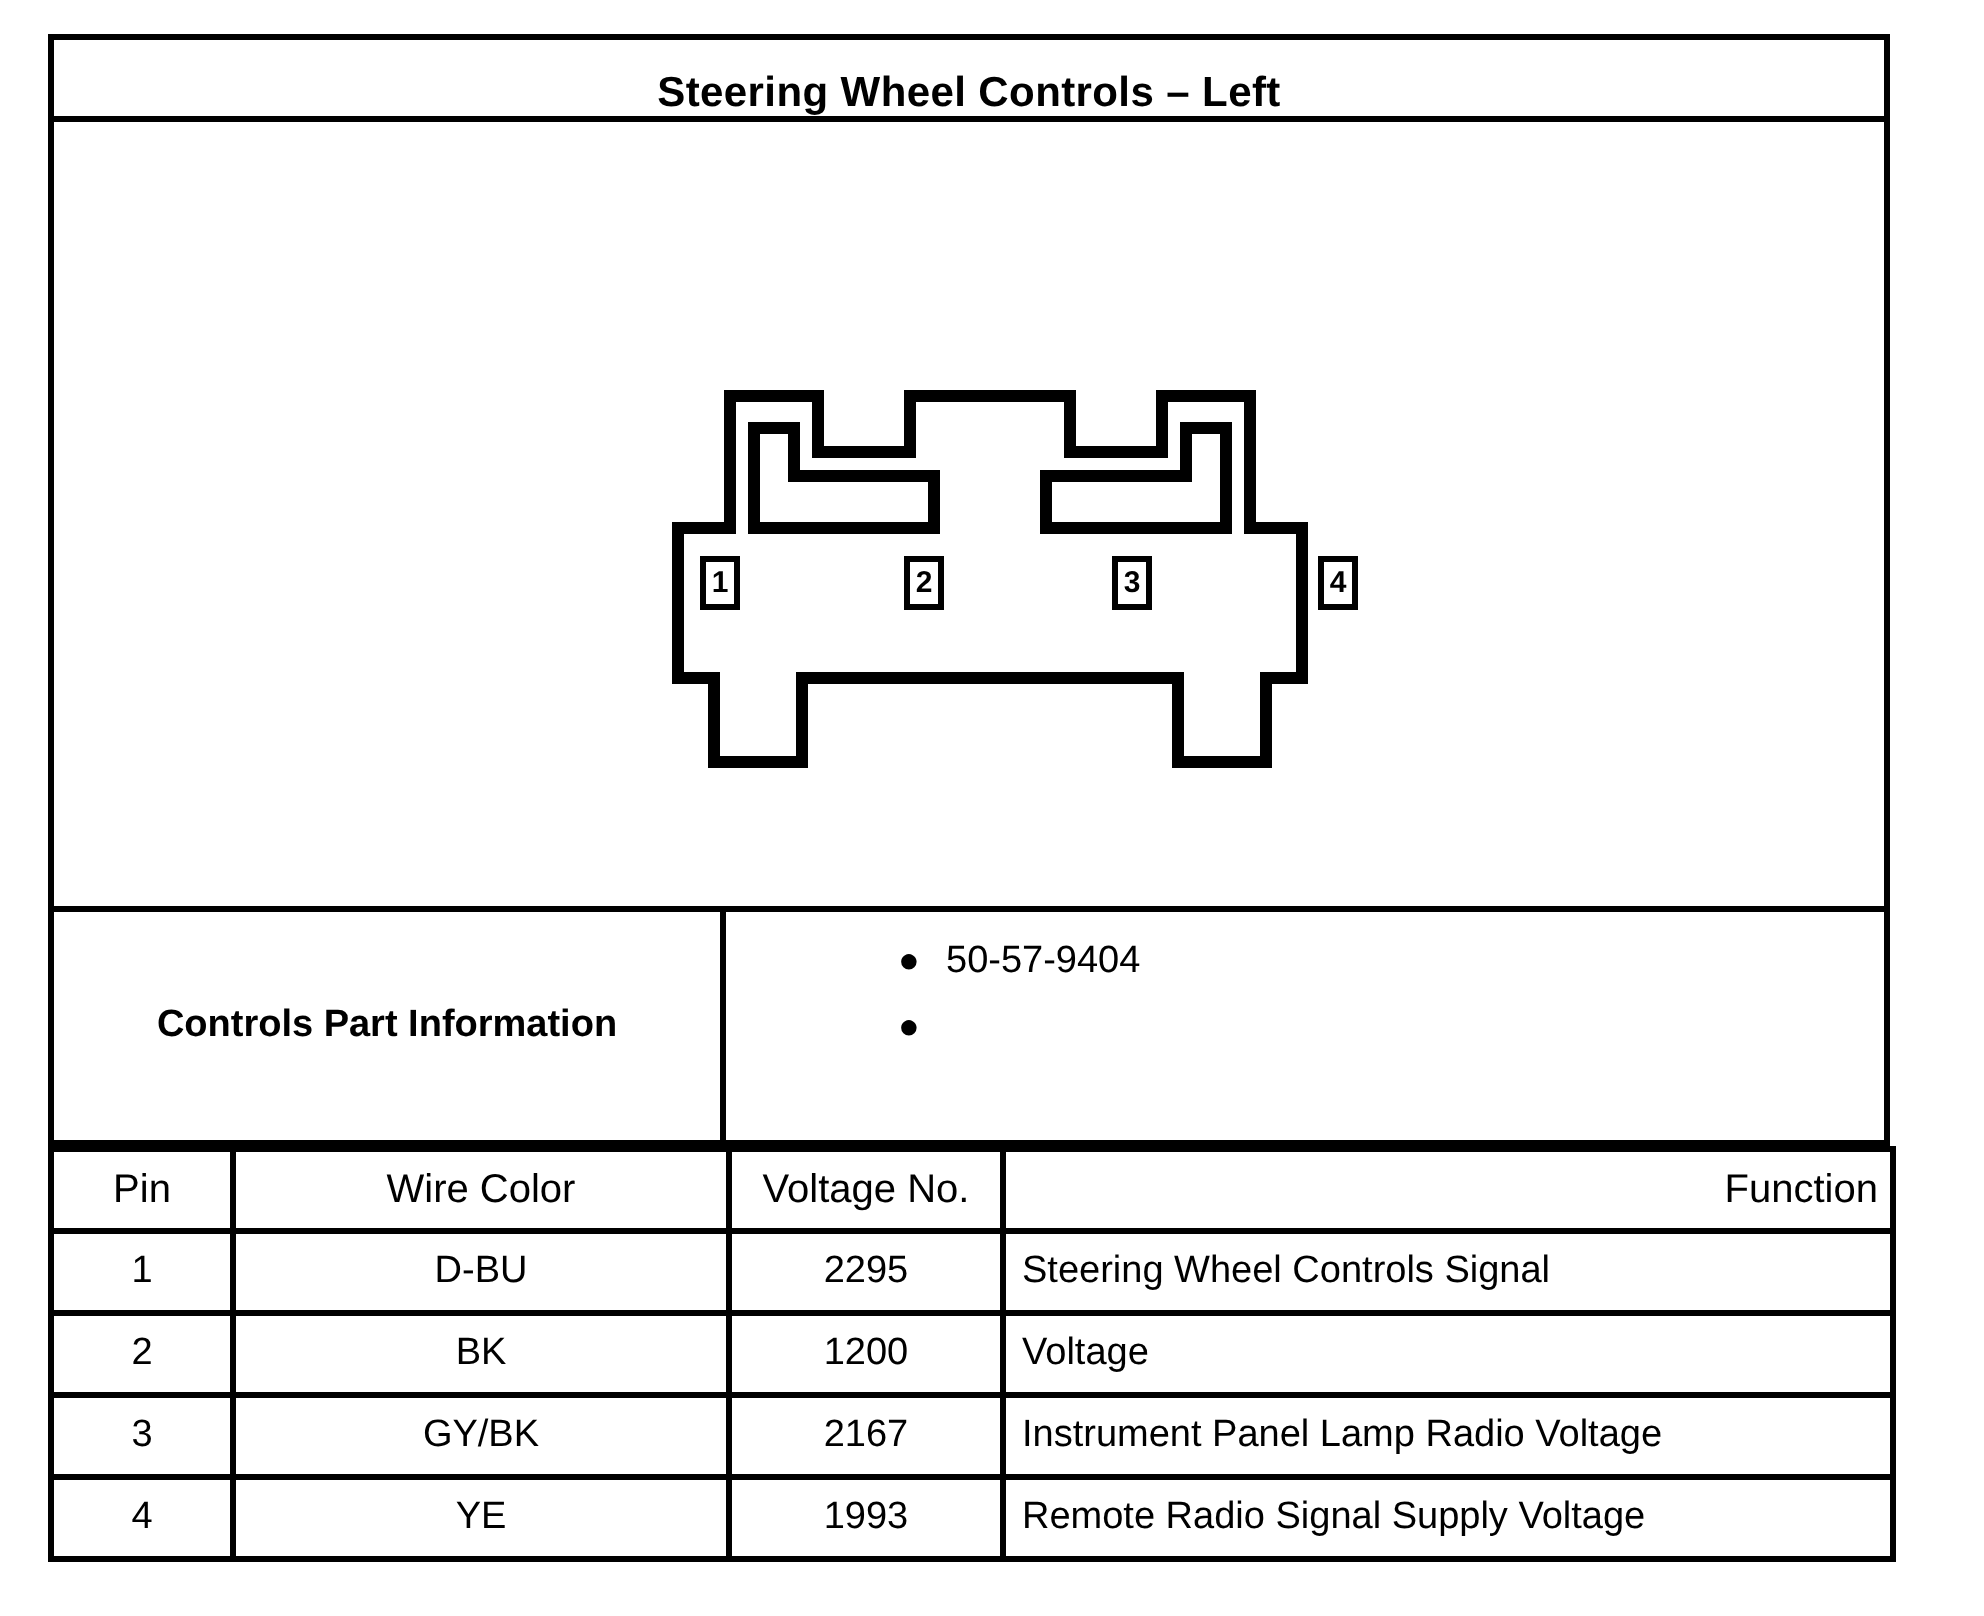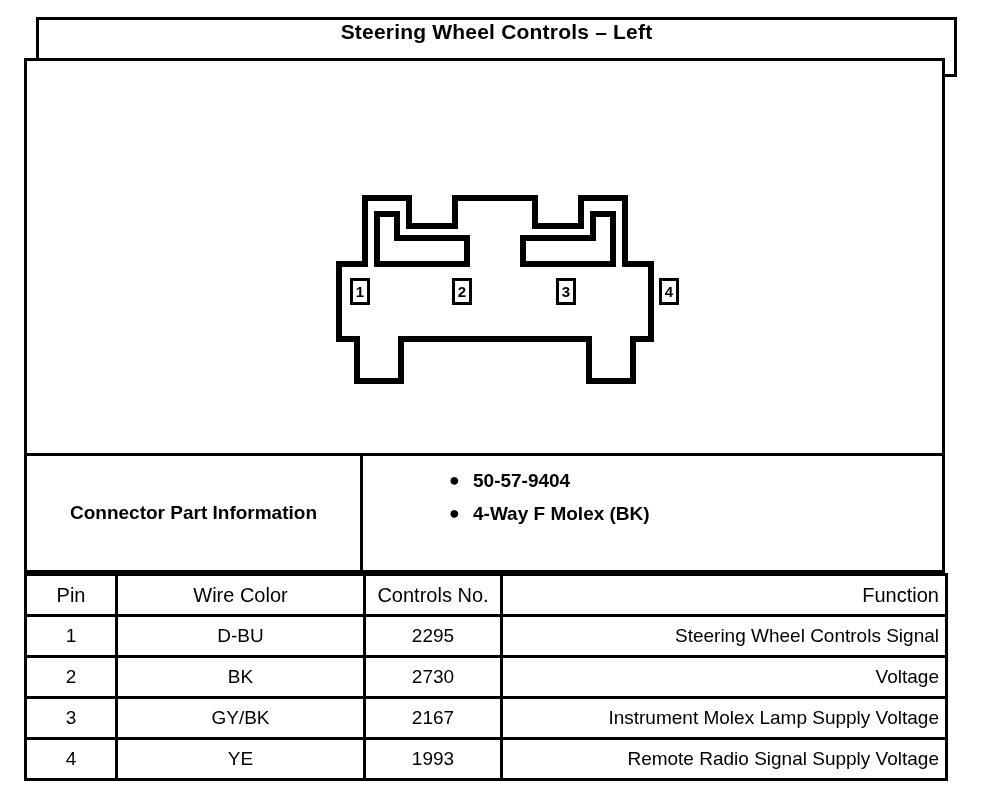--- a/index.html
+++ b/index.html
@@ -20,28 +20,28 @@
     position: absolute;
     left: 0;
     top: 0;
     width: 992px;
     height: 808px;
   }
 
   
   .title-bar {
     position: absolute;
-    left: 36px;
+    left: 24px;
     top: 17px;
     width: 921px;
     height: 60px;
     border: 3px solid #000;
     box-sizing: border-box;
     display: flex;
-    align-items: flex-start;
+    align-items: center;
     justify-content: center;
   }
   .title-text {
     font-size: 21px;
     font-weight: bold;
     letter-spacing: 0.2px;
     white-space: nowrap;
   }
 
   
@@ -118,21 +118,20 @@
   }
   .bullet-dot {
     width: 24px;
     flex: 0 0 24px;
     font-size: 18px;
     line-height: 1.15;
   }
   .bullet-text {
     line-height: 1.15;
     white-space: nowrap;
-    font-weight: bold;
   }
 
   
   .pintable {
     position: absolute;
     left: 24px;
     top: 573px;
     width: 921px;
     border-collapse: collapse;
     table-layout: fixed;
@@ -147,21 +146,21 @@
   .pintable th {
     font-size: 20px;
     text-align: center;
   }
   .pintable td {
     font-size: 19px;
   }
   .col-pin { width: 91px; text-align: center; }
   .col-wire { width: 248px; text-align: center; }
   .col-circuit { width: 137px; text-align: center; }
-  .col-function { width: 445px; text-align: right; }
+  .col-function { width: 445px; text-align: left; }
   .pintable td.col-function { padding-left: 8px; white-space: nowrap; }
 </style>
 </head>
 <body>
 
 <div id="sheet">
 
   <div class="title-bar">
     <div class="title-text">Steering Wheel Controls – Left</div>
   </div>
@@ -223,61 +222,60 @@
         <span>3</span>
       </div>
       <div class="pin-box" style="left:364px; top:92px;">
         <span>4</span>
       </div>
     </div>
   </div>
 
   <div class="partinfo">
     <div class="partinfo-label">
-      <span>Connector Part Information</span>
+      <span>Controls Part Information</span>
     </div>
     <div class="partinfo-values">
       <div class="bullet-row">
         <span class="bullet-dot">●</span>
         <span class="bullet-text">50-57-9404</span>
       </div>
       <div class="bullet-row">
         <span class="bullet-dot">●</span>
-        <span class="bullet-text">4-Way F Molex (BK)</span>
       </div>
     </div>
   </div>
 
   <table class="pintable">
     <thead>
       <tr>
         <th class="col-pin">Pin</th>
         <th class="col-wire">Wire Color</th>
-        <th class="col-circuit">Controls No.</th>
+        <th class="col-circuit">Voltage No.</th>
         <th class="col-function" style="text-align:right;">Function</th>
       </tr>
     </thead>
     <tbody>
       <tr>
         <td class="col-pin">1</td>
         <td class="col-wire">D-BU</td>
         <td class="col-circuit">2295</td>
         <td class="col-function">Steering Wheel Controls Signal</td>
       </tr>
       <tr>
         <td class="col-pin">2</td>
         <td class="col-wire">BK</td>
-        <td class="col-circuit">2730</td>
+        <td class="col-circuit">1200</td>
         <td class="col-function">Voltage</td>
       </tr>
       <tr>
         <td class="col-pin">3</td>
         <td class="col-wire">GY/BK</td>
         <td class="col-circuit">2167</td>
-        <td class="col-function">Instrument Molex Lamp Supply Voltage</td>
+        <td class="col-function">Instrument Panel Lamp Radio Voltage</td>
       </tr>
       <tr>
         <td class="col-pin">4</td>
         <td class="col-wire">YE</td>
         <td class="col-circuit">1993</td>
         <td class="col-function">Remote Radio Signal Supply Voltage</td>
       </tr>
     </tbody>
   </table>
 

